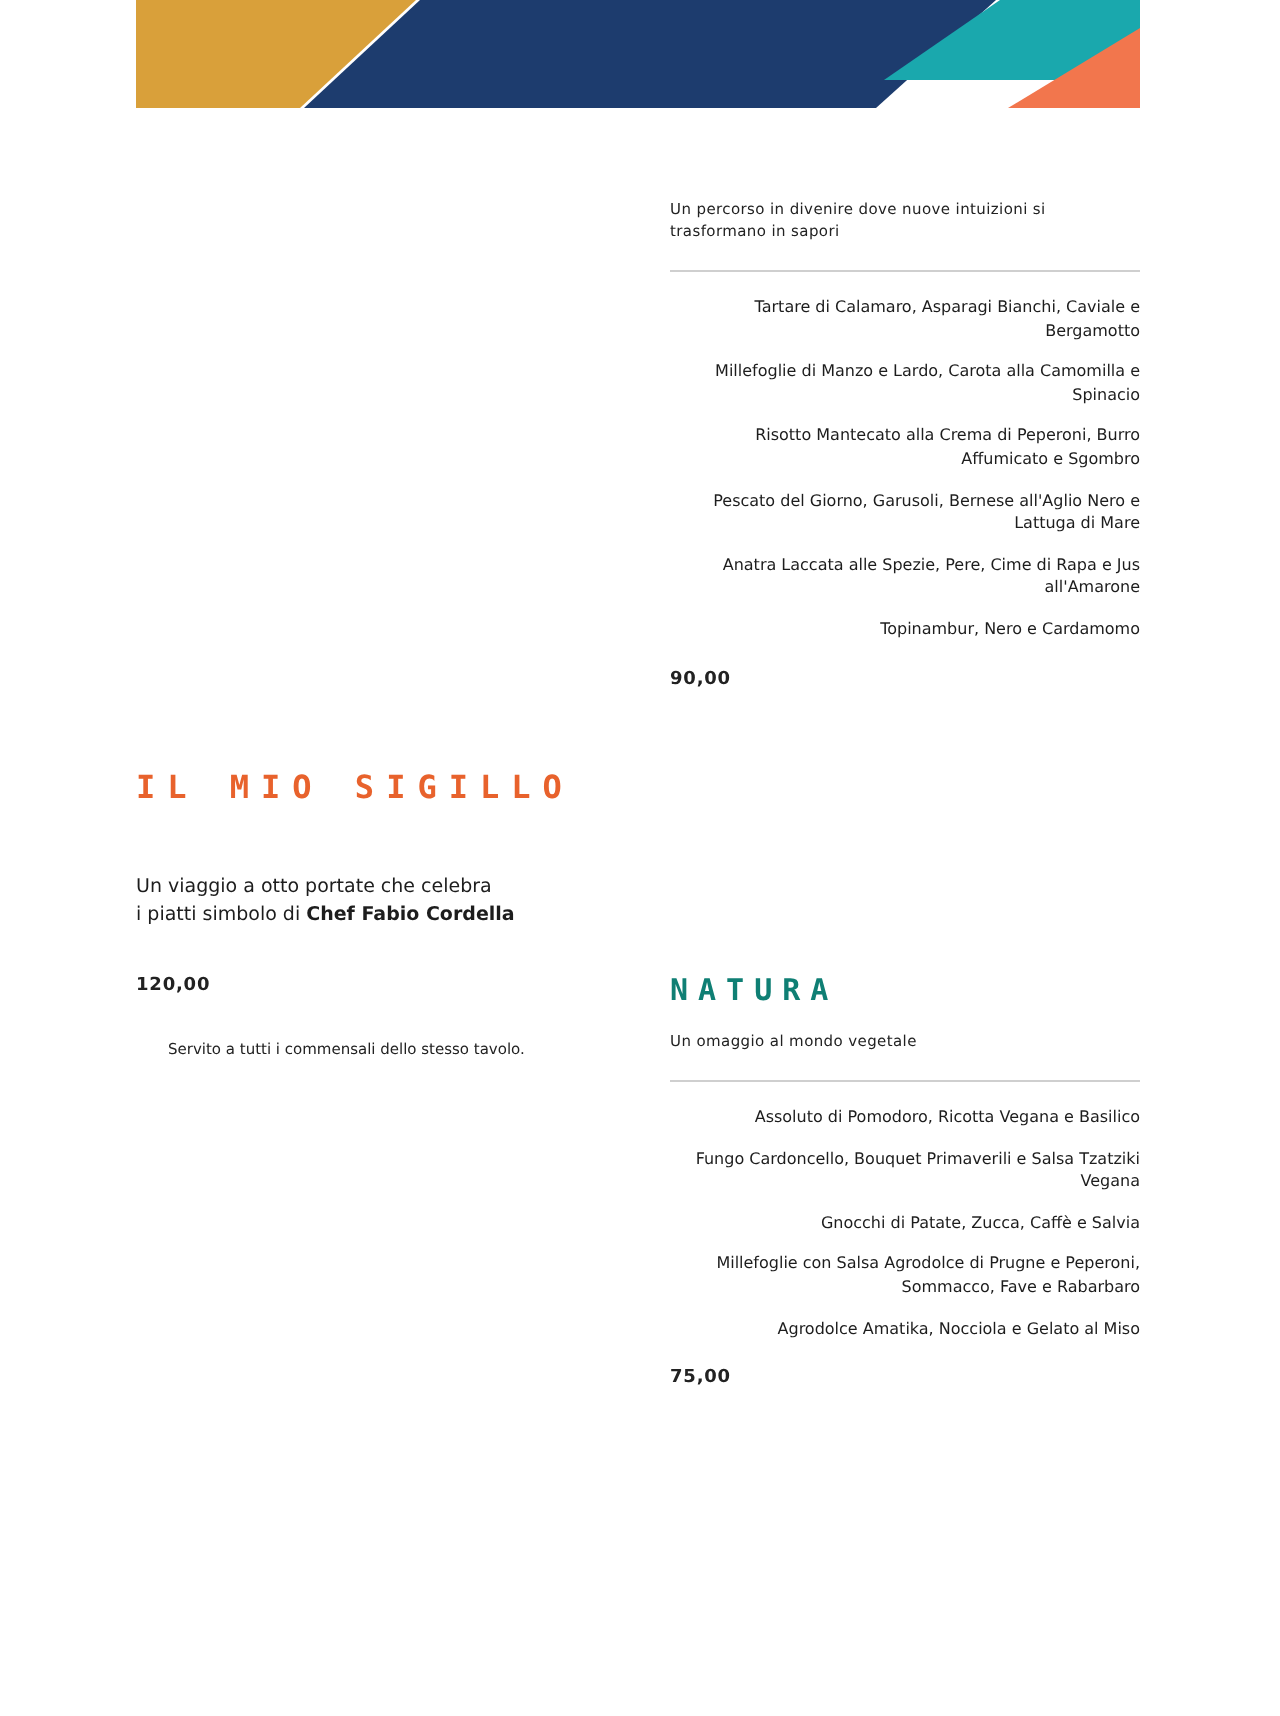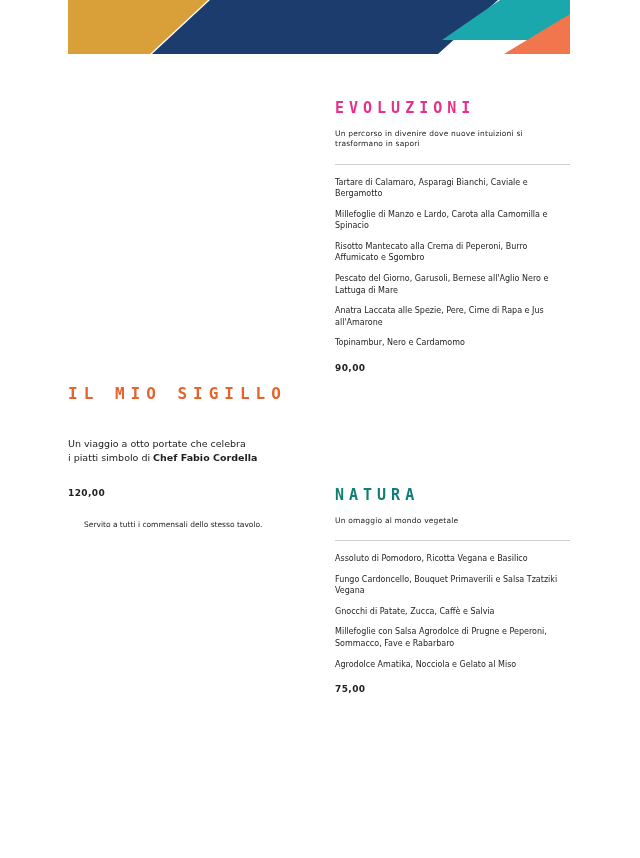--- a/index.html
+++ b/index.html
@@ -55,20 +55,21 @@
   .course-list {
     list-style: none;
     margin: 0;
     padding: 0;
   }
   .course-list li {
     font-size: 8px;
     line-height: 1.45;
     margin-bottom: 9px;
     color: #1d1d1d;
+    text-align: right;
   }
   .price {
     font-size: 9px;
     font-weight: bold;
     margin-top: 14px;
     letter-spacing: 0.4px;
   }
 
   
   #evoluzioni {
@@ -124,21 +125,20 @@
 
     <polygon points="142,0 430,0 370,54 84,54" fill="#1d3c6e"></polygon>
 
     <polygon points="432,0 502,0 502,40 374,40" fill="#1aa8ad"></polygon>
 
     <polygon points="502,14 502,54 436,54" fill="#f2764d"></polygon>
   </svg>
 </div>
 
 <section class="menu-block" id="evoluzioni">
-  <h2 class="menu-title">EVOLUZIONI</h2>
   <p class="menu-sub">Un percorso in divenire dove nuove intuizioni si trasformano in sapori</p>
   <hr class="rule">
   <ul class="course-list">
     <li>Tartare di Calamaro, Asparagi Bianchi, Caviale e Bergamotto</li>
     <li>Millefoglie di Manzo e Lardo, Carota alla Camomilla e Spinacio</li>
     <li>Risotto Mantecato alla Crema di Peperoni, Burro Affumicato e Sgombro</li>
     <li>Pescato del Giorno, Garusoli, Bernese all'Aglio Nero e Lattuga di Mare</li>
     <li>Anatra Laccata alle Spezie, Pere, Cime di Rapa e Jus all'Amarone</li>
     <li>Topinambur, Nero e Cardamomo</li>
   </ul>

